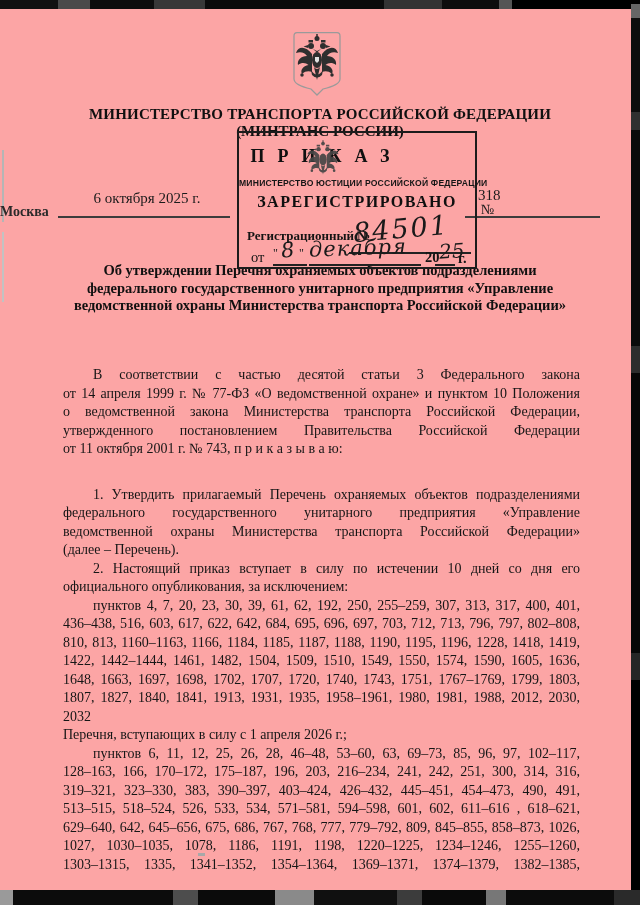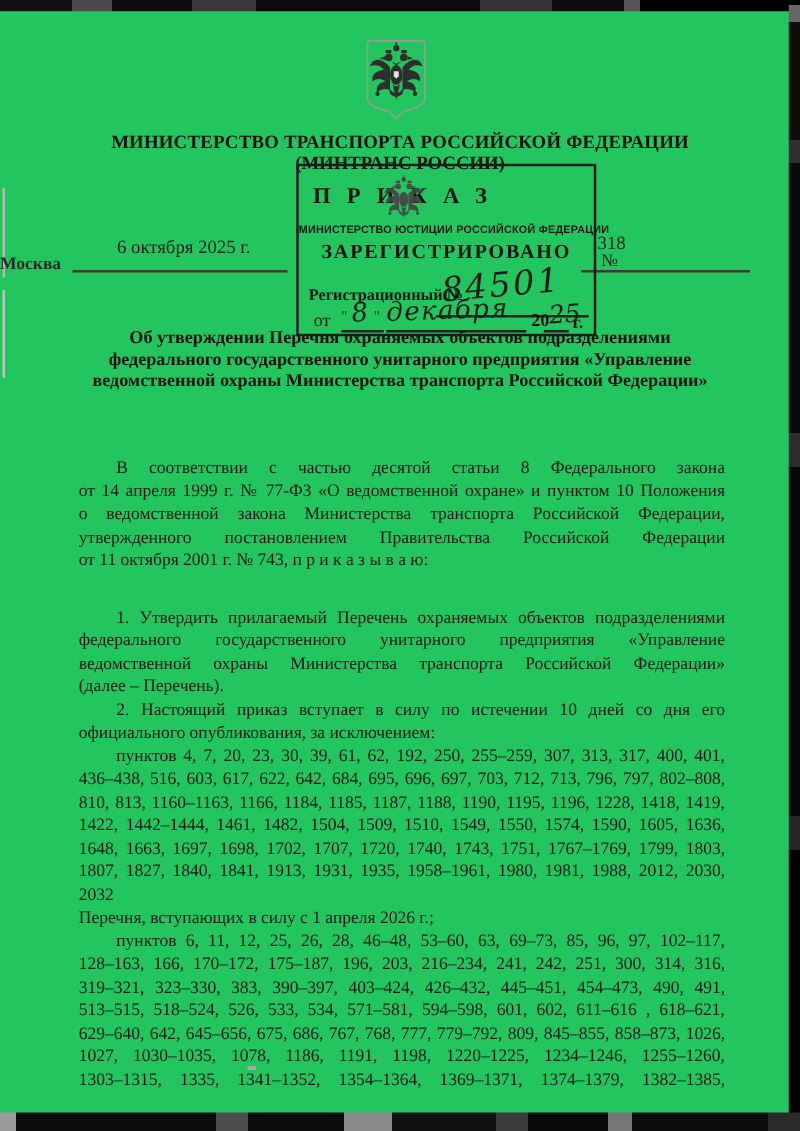--- a/index.html
+++ b/index.html
@@ -1,16 +1,16 @@
 <!DOCTYPE html>
 <html><head>
 <meta charset="utf-8">
 <style>
   html,body{margin:0;padding:0;background:#fff;}
-  .page{position:relative;width:640px;height:905px;background:#22c55e;overflow:hidden;
+  .page{position:relative;width:640px;height:905px;background:#fca5a5;overflow:hidden;
         font-family:"Liberation Serif",serif;color:#1b1b1b;}
   
   .scan-top{position:absolute;top:0;left:0;width:640px;height:9px;
     background:linear-gradient(90deg,#111 0 9%,#4a4a4a 9% 14%,#0d0d0d 14% 24%,#383838 24% 32%,#0b0b0b 32% 60%,#333 60% 69%,#0d0d0d 69% 78%,#555 78% 80%,#000 80% 100%);}
   .scan-right{position:absolute;top:4px;right:0;width:9px;height:901px;
     background:linear-gradient(180deg,#666 0 1.5%,#0d0d0d 1.5% 12%,#303030 12% 14%,#0a0a0a 14% 38%,#2d2d2d 38% 41%,#070707 41% 72%,#262626 72% 75%,#000 75% 100%);}
   .scan-bottom{position:absolute;bottom:0;left:0;width:640px;height:15px;
     background:linear-gradient(90deg,#9a9a9a 0 2%,#0c0c0c 2% 27%,#4d4d4d 27% 31%,#0b0b0b 31% 43%,#8a8a8a 43% 49%,#101010 49% 62%,#3c3c3c 62% 66%,#0a0a0a 66% 76%,#777 76% 79%,#0c0c0c 79% 96%,#2a2a2a 96% 100%);}
   .scan-left-a{position:absolute;left:2px;top:150px;width:2px;height:72px;background:#b5b5b5;}
   .scan-left-b{position:absolute;left:2px;top:232px;width:2px;height:70px;background:#c2c2c2;}
@@ -154,21 +154,21 @@
   </div>
 
   <div class="doc-title">
       <div>Об утверждении Перечня охраняемых объектов подразделениями</div>
       <div>федерального государственного унитарного предприятия «Управление</div>
       <div>ведомственной охраны Министерства транспорта Российской Федерации»</div>
     </div>
 
   <div class="body-text">
     <div class="para">
-        <div>В соответствии с частью десятой статьи 8 Федерального закона</div>
+        <div>В соответствии с частью десятой статьи 3 Федерального закона</div>
         <div>от 14 апреля 1999 г. № 77-ФЗ «О ведомственной охране» и пунктом 10 Положения</div>
         <div>о ведомственной закона Министерства транспорта Российской Федерации,</div>
         <div>утвержденного постановлением Правительства Российской Федерации</div>
         <div>от 11 октября 2001 г. № 743, п р и к а з ы в а ю:</div>
       </div>
     <div class="para gap-before">
         <div>1. Утвердить прилагаемый Перечень охраняемых объектов подразделениями</div>
         <div>федерального государственного унитарного предприятия «Управление</div>
         <div>ведомственной охраны Министерства транспорта Российской Федерации»</div>
         <div>(далее – Перечень).</div>

